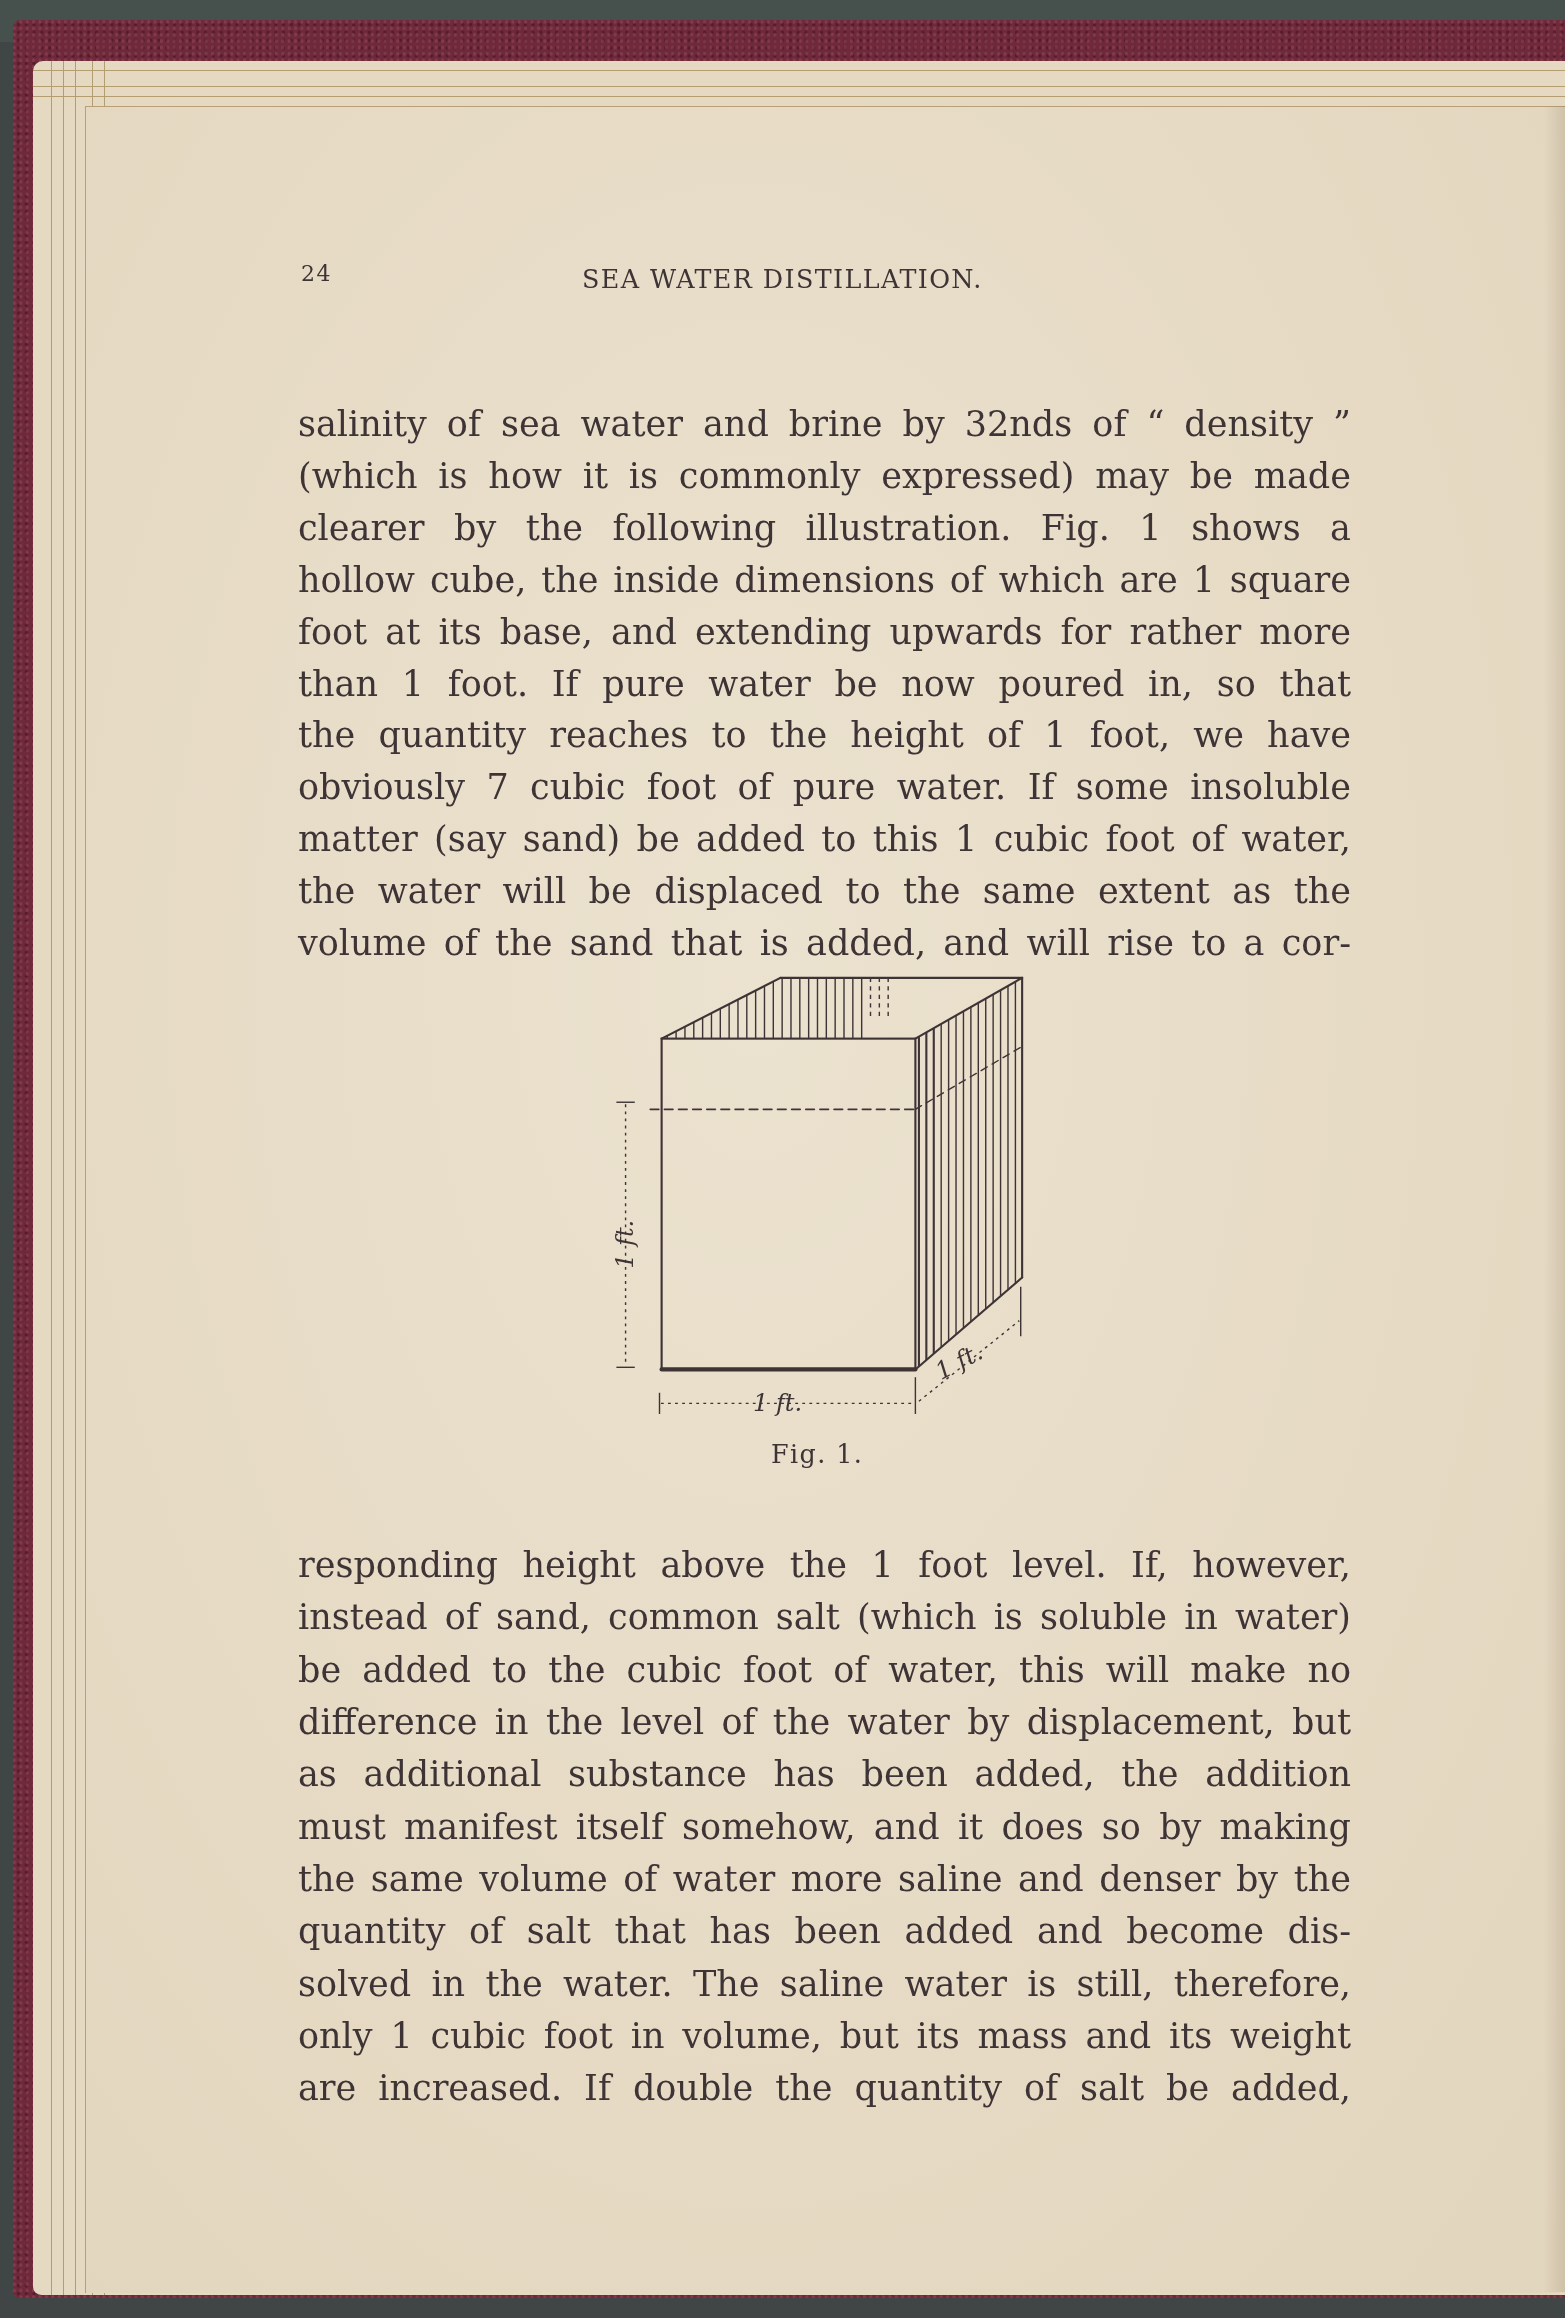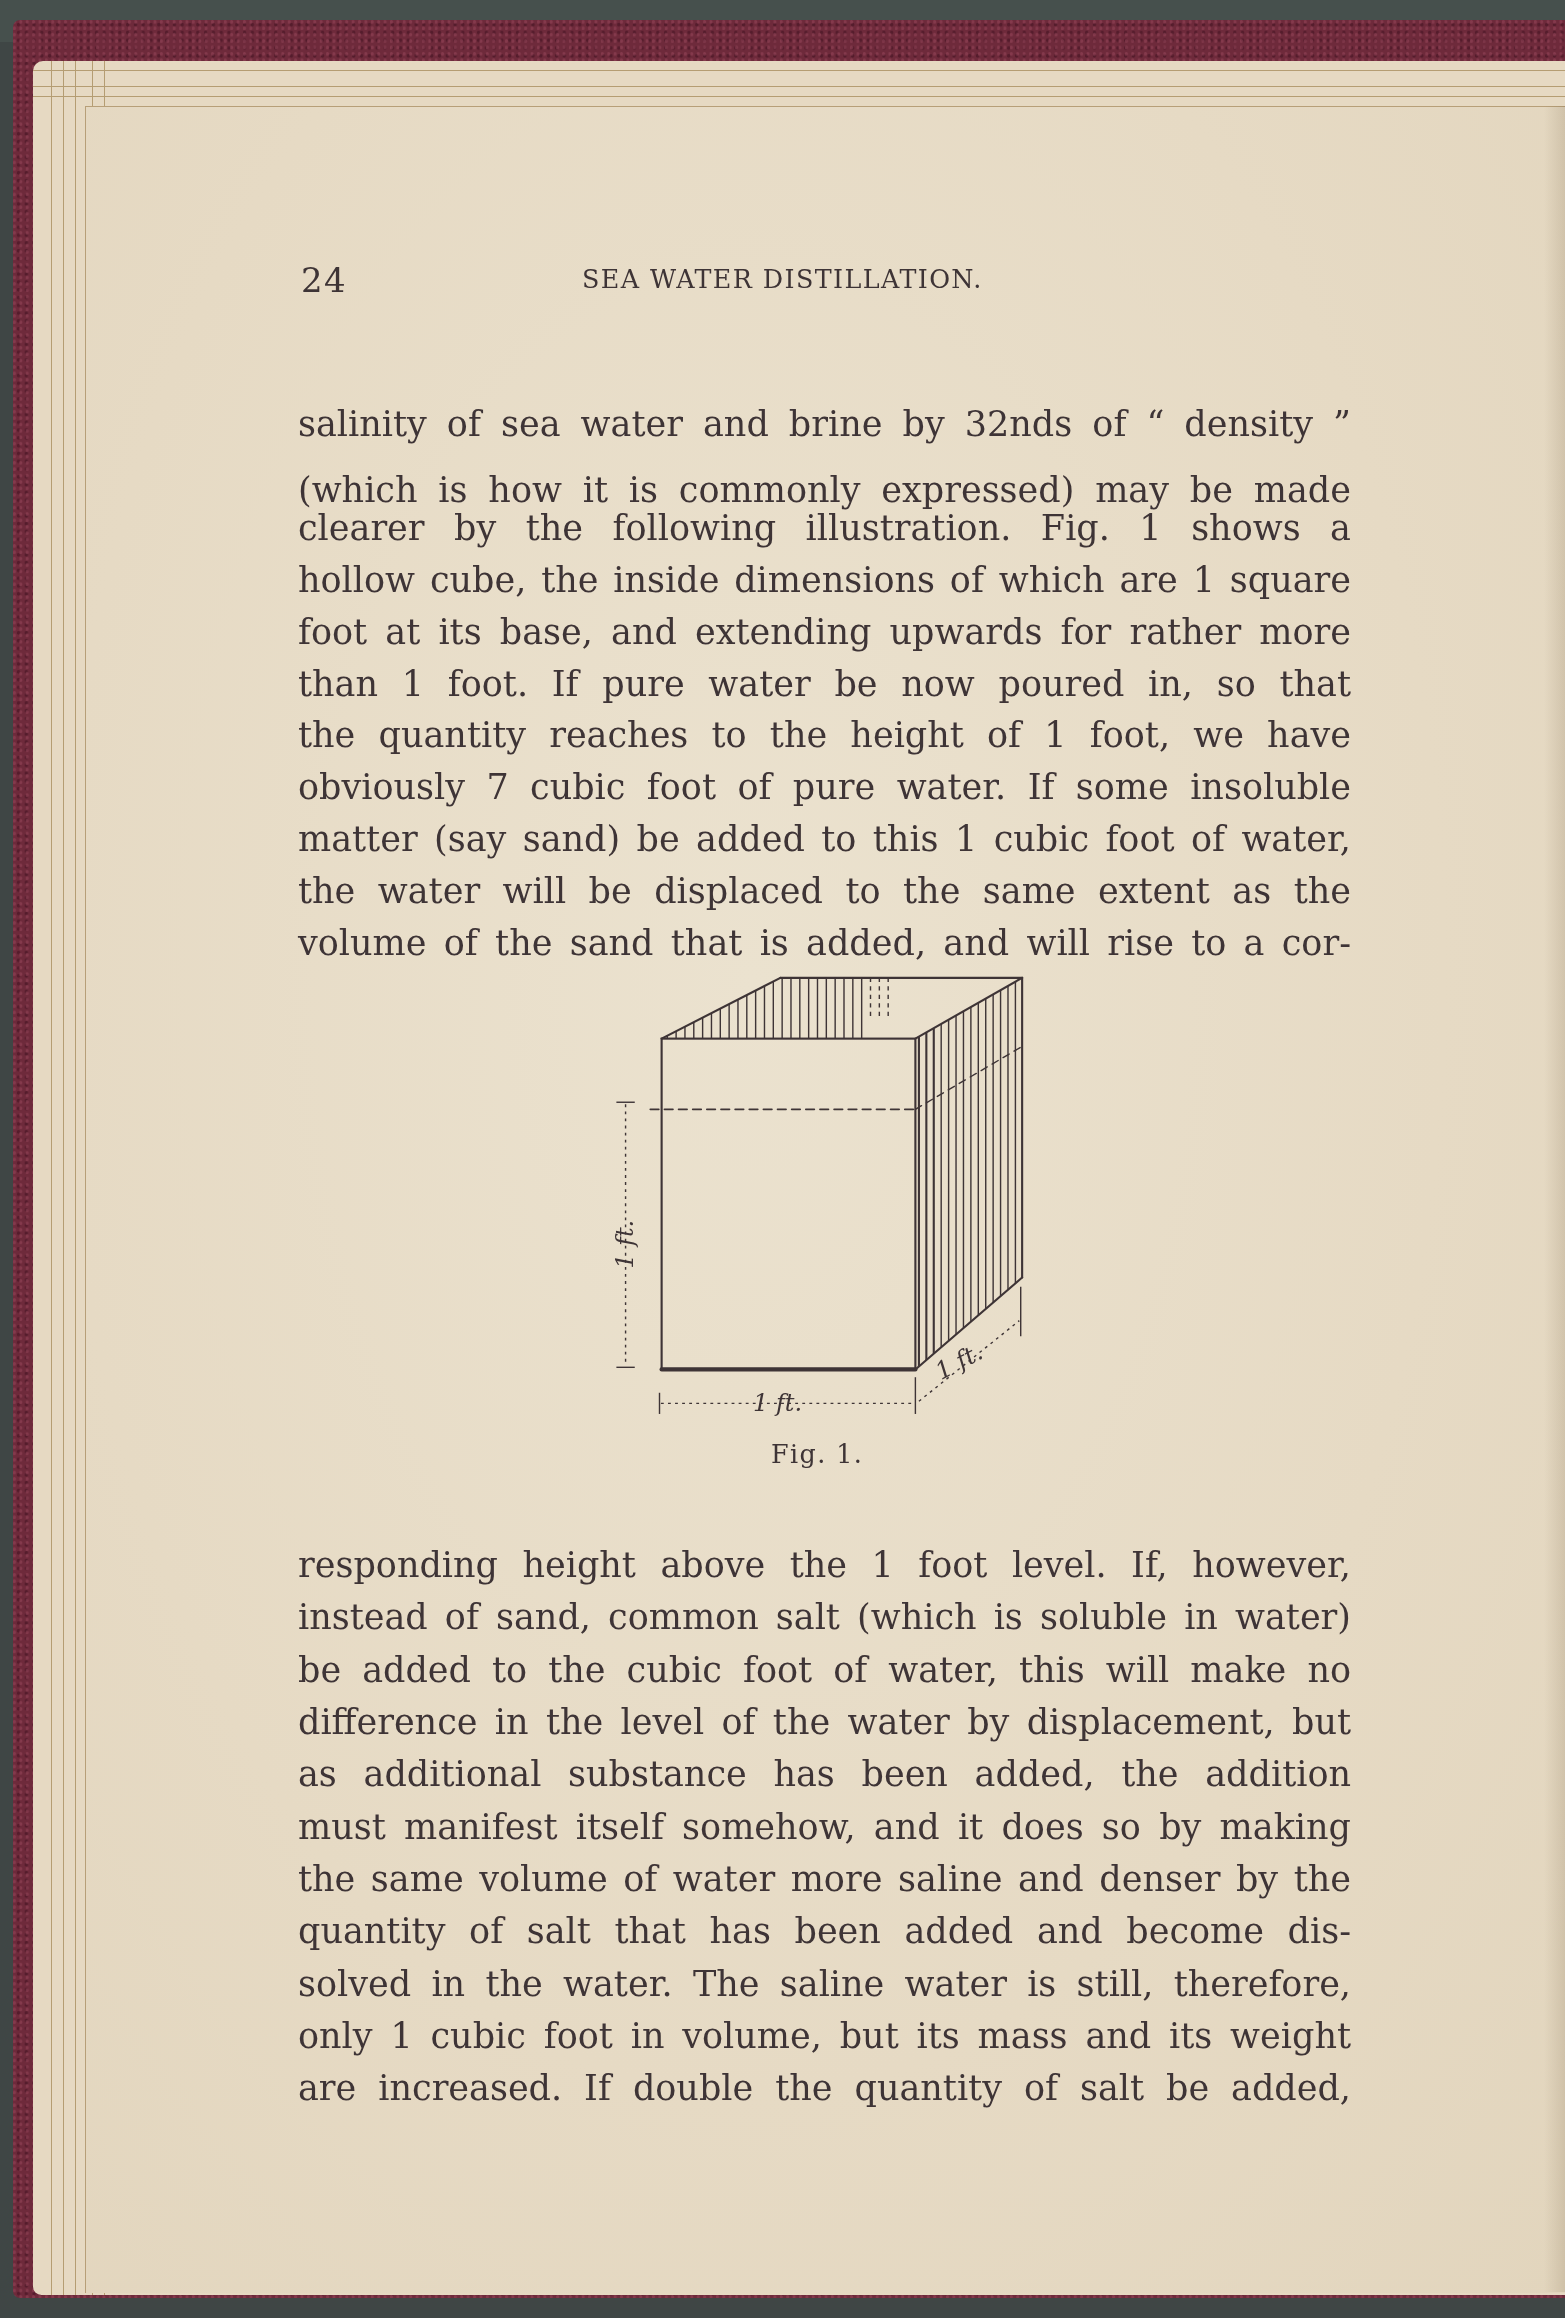--- a/index.html
+++ b/index.html
@@ -31,21 +31,21 @@
     background-image: radial-gradient(ellipse at 45% 40%, #ebe2cf 0%, #e6dac4 60%, #e2d5bd 100%);
     border-left: 1.4px solid #b79f78;
     border-top: 1.4px solid #b79f78;
   }
   .page-right-shade {
     position: absolute; right: 0; top: 106px; width: 21px; height: 2186px;
     background: linear-gradient(to right, rgba(0,0,0,0), rgba(120,100,70,0.18));
   }
   .ink { color: #3e3436; }
   .header-num {
-    position: absolute; left: 301px; top: 263px; font-size: 34px; line-height: 1;
+    position: absolute; left: 301px; top: 263px; font-size: 22px; line-height: 1;
     letter-spacing: 1.4px;
   }
   .header-title {
     position: absolute; left: 582px; top: 267px; width: 478px; font-size: 25.4px; line-height: 1;
     letter-spacing: 1.4px; white-space: nowrap;
   }
   .line {
     position: absolute; left: 298px; width: 1053px;
     font-size: 35px; line-height: 1; white-space: nowrap;
     text-align: justify; text-align-last: justify;
@@ -74,21 +74,21 @@
   <div class="edge-h" style="top:35px"></div>
 </div>
 <div class="page"></div>
 <div class="page-right-shade"></div>
 
 <div class="header-num ink">24</div>
 <div class="header-title ink">SEA WATER DISTILLATION.</div>
 
 <div>
   <div class="line ink" style="top:359px">salinity of sea water and brine by 32nds of “ density ”</div>
-  <div class="line ink" style="top:425px">(which is how it is commonly expressed) may be made</div>
+  <div class="line ink" style="top:411px">(which is how it is commonly expressed) may be made</div>
   <div class="line ink" style="top:463px">clearer by the following illustration.  Fig. 1 shows a</div>
   <div class="line ink" style="top:515px">hollow cube, the inside dimensions of which are 1 square</div>
   <div class="line ink" style="top:567px">foot at its base, and extending upwards for rather more</div>
   <div class="line ink" style="top:619px">than 1 foot.  If pure water be now poured in, so that</div>
   <div class="line ink" style="top:670px">the quantity reaches to the height of 1 foot, we have</div>
   <div class="line ink" style="top:722px">obviously 7 cubic foot of pure water.  If some insoluble</div>
   <div class="line ink" style="top:774px">matter (say sand) be added to this 1 cubic foot of water,</div>
   <div class="line ink" style="top:826px">the water will be displaced to the same extent as the</div>
   <div class="line ink" style="top:878px">volume of the sand that is added, and will rise to a cor-</div>
 </div>

